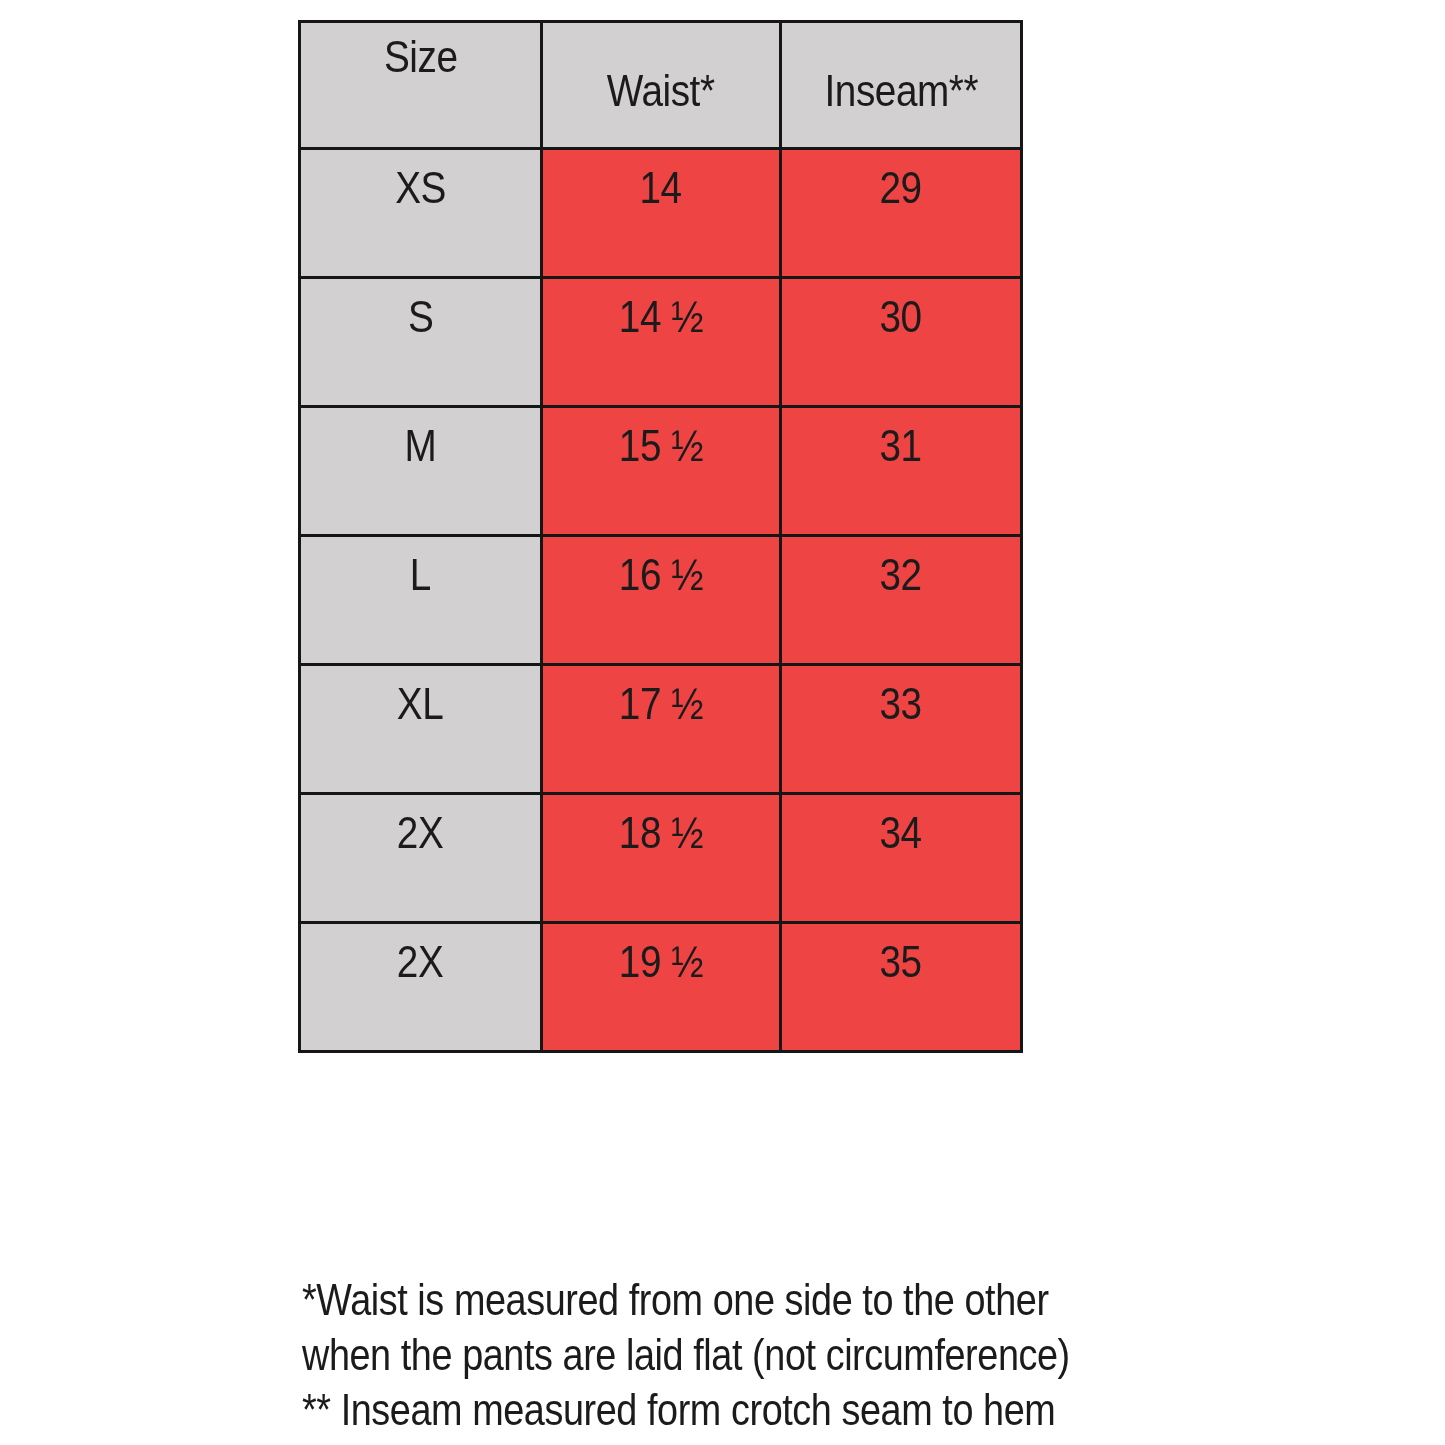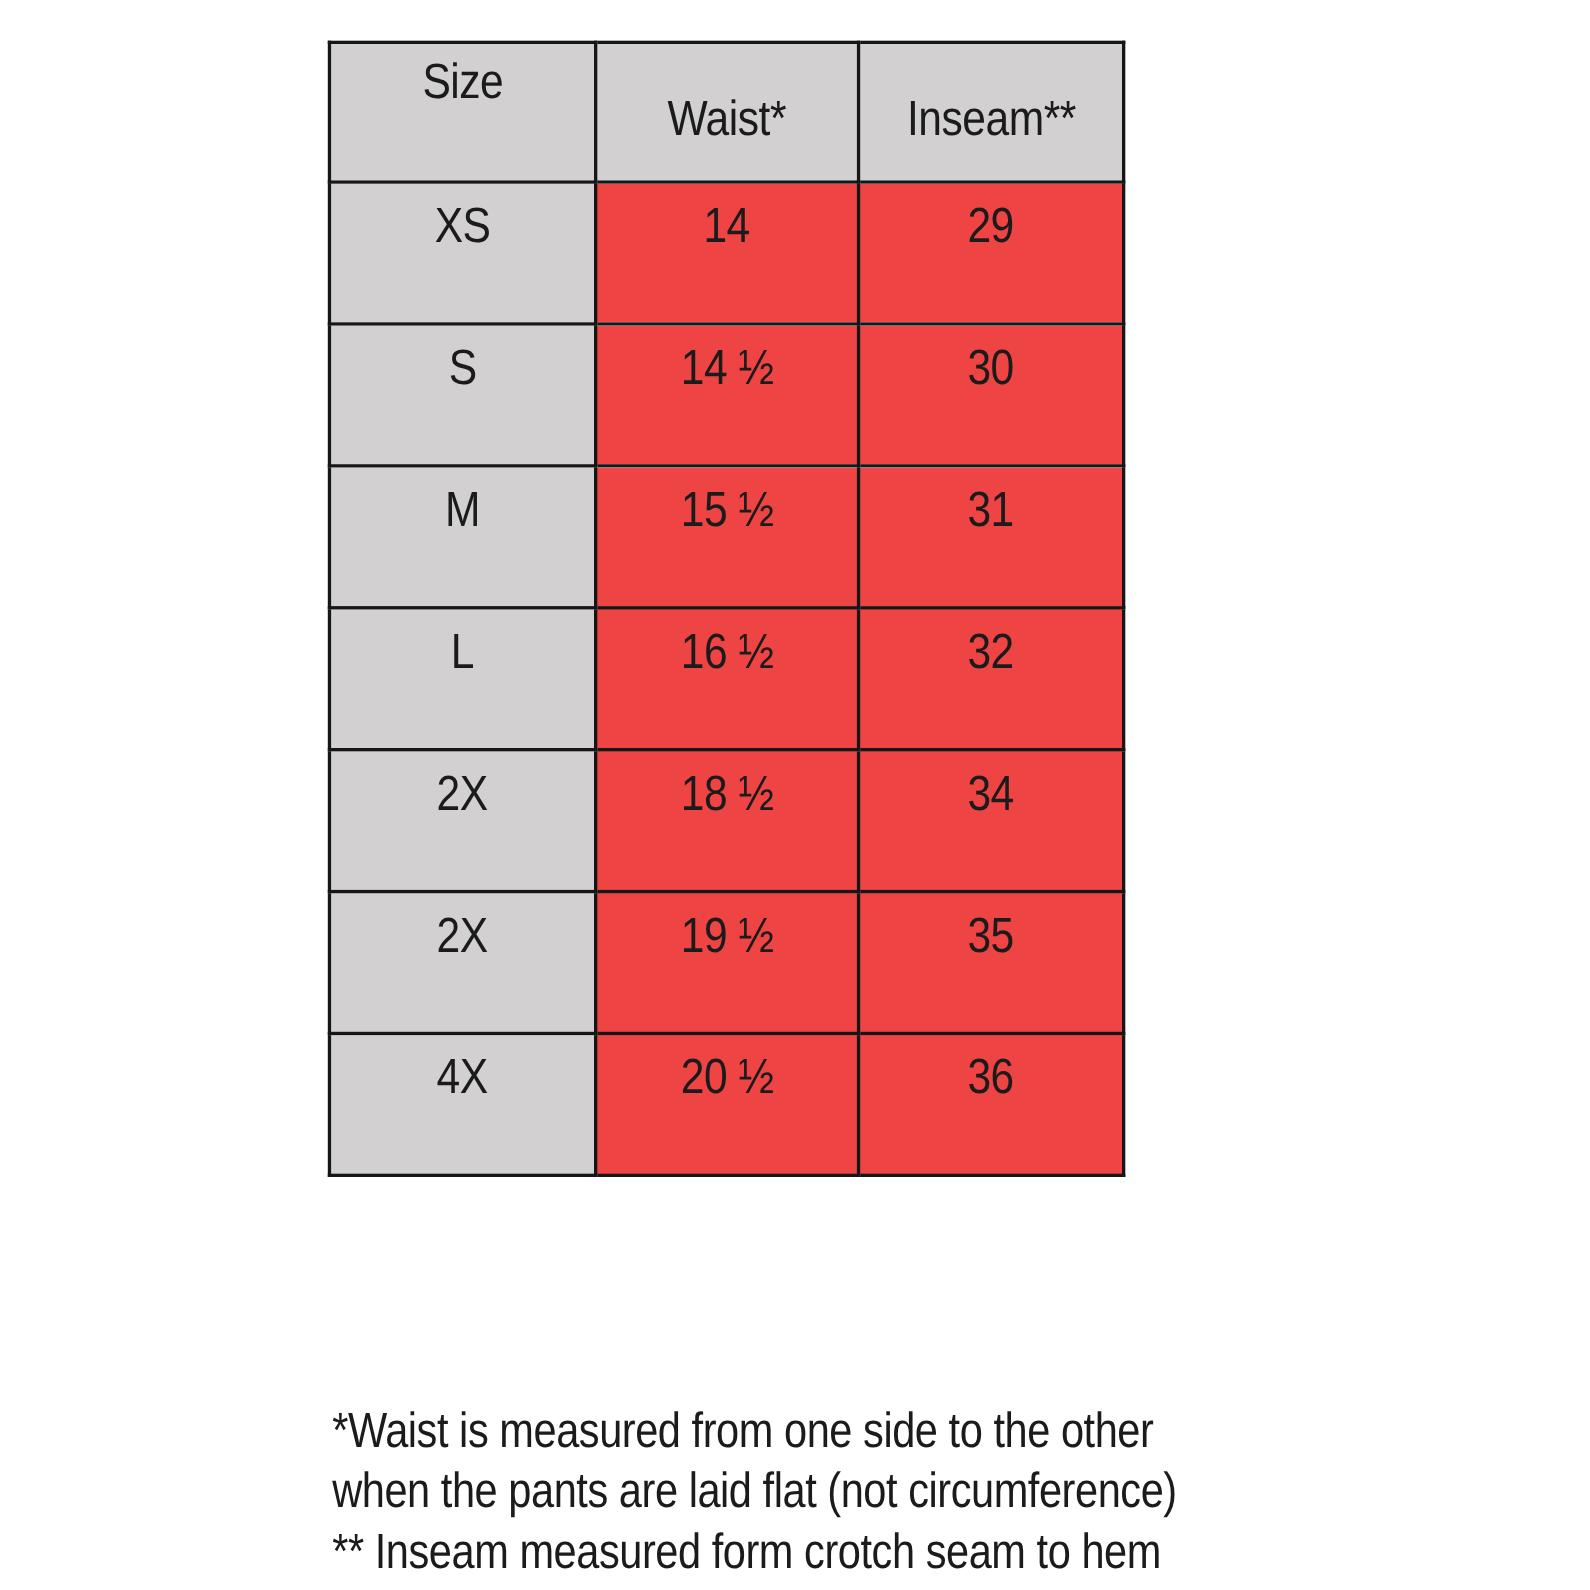--- a/index.html
+++ b/index.html
@@ -15,21 +15,20 @@
     background:var(--background);
     font-family:"Liberation Sans", sans-serif;
     color:var(--text);
     overflow:hidden;
   }
   table.size-chart{
     position:absolute;left:298px;top:20px;
     width:722px;
     border-collapse:collapse;
     table-layout:fixed;
-    margin-top:17px;
   }
   col.c1{width:242px;}
   col.c2{width:239px;}
   col.c3{width:241px;}
   .size-chart th,.size-chart td{
     border:3px solid var(--border);
     text-align:center;
     font-size:45px;
     font-weight:400;
     overflow:hidden;
@@ -97,33 +96,33 @@
         <td class="size-col"><span class="txt">M</span></td>
         <td><span class="txt">15 ½</span></td>
         <td><span class="txt">31</span></td>
       </tr>
       <tr>
         <td class="size-col"><span class="txt">L</span></td>
         <td><span class="txt">16 ½</span></td>
         <td><span class="txt">32</span></td>
       </tr>
       <tr>
+        <td class="size-col"><span class="txt">XL</span></td>
+        <td><span class="txt">17 ½</span></td>
+        <td><span class="txt">33</span></td>
+      </tr>
+      <tr>
         <td class="size-col"><span class="txt">2X</span></td>
         <td><span class="txt">18 ½</span></td>
         <td><span class="txt">34</span></td>
       </tr>
       <tr>
         <td class="size-col"><span class="txt">2X</span></td>
         <td><span class="txt">19 ½</span></td>
         <td><span class="txt">35</span></td>
-      </tr>
-      <tr>
-        <td class="size-col"><span class="txt">4X</span></td>
-        <td><span class="txt">20 ½</span></td>
-        <td><span class="txt">36</span></td>
       </tr>
     </tbody>
   </table>
 
   <div class="footnotes">
     <div class="fn-line">*Waist is measured from one side to the other</div>
     <div class="fn-line">when the pants are laid flat (not circumference)</div>
     <div class="fn-line">** Inseam measured form crotch seam to hem</div>
   </div>
 

